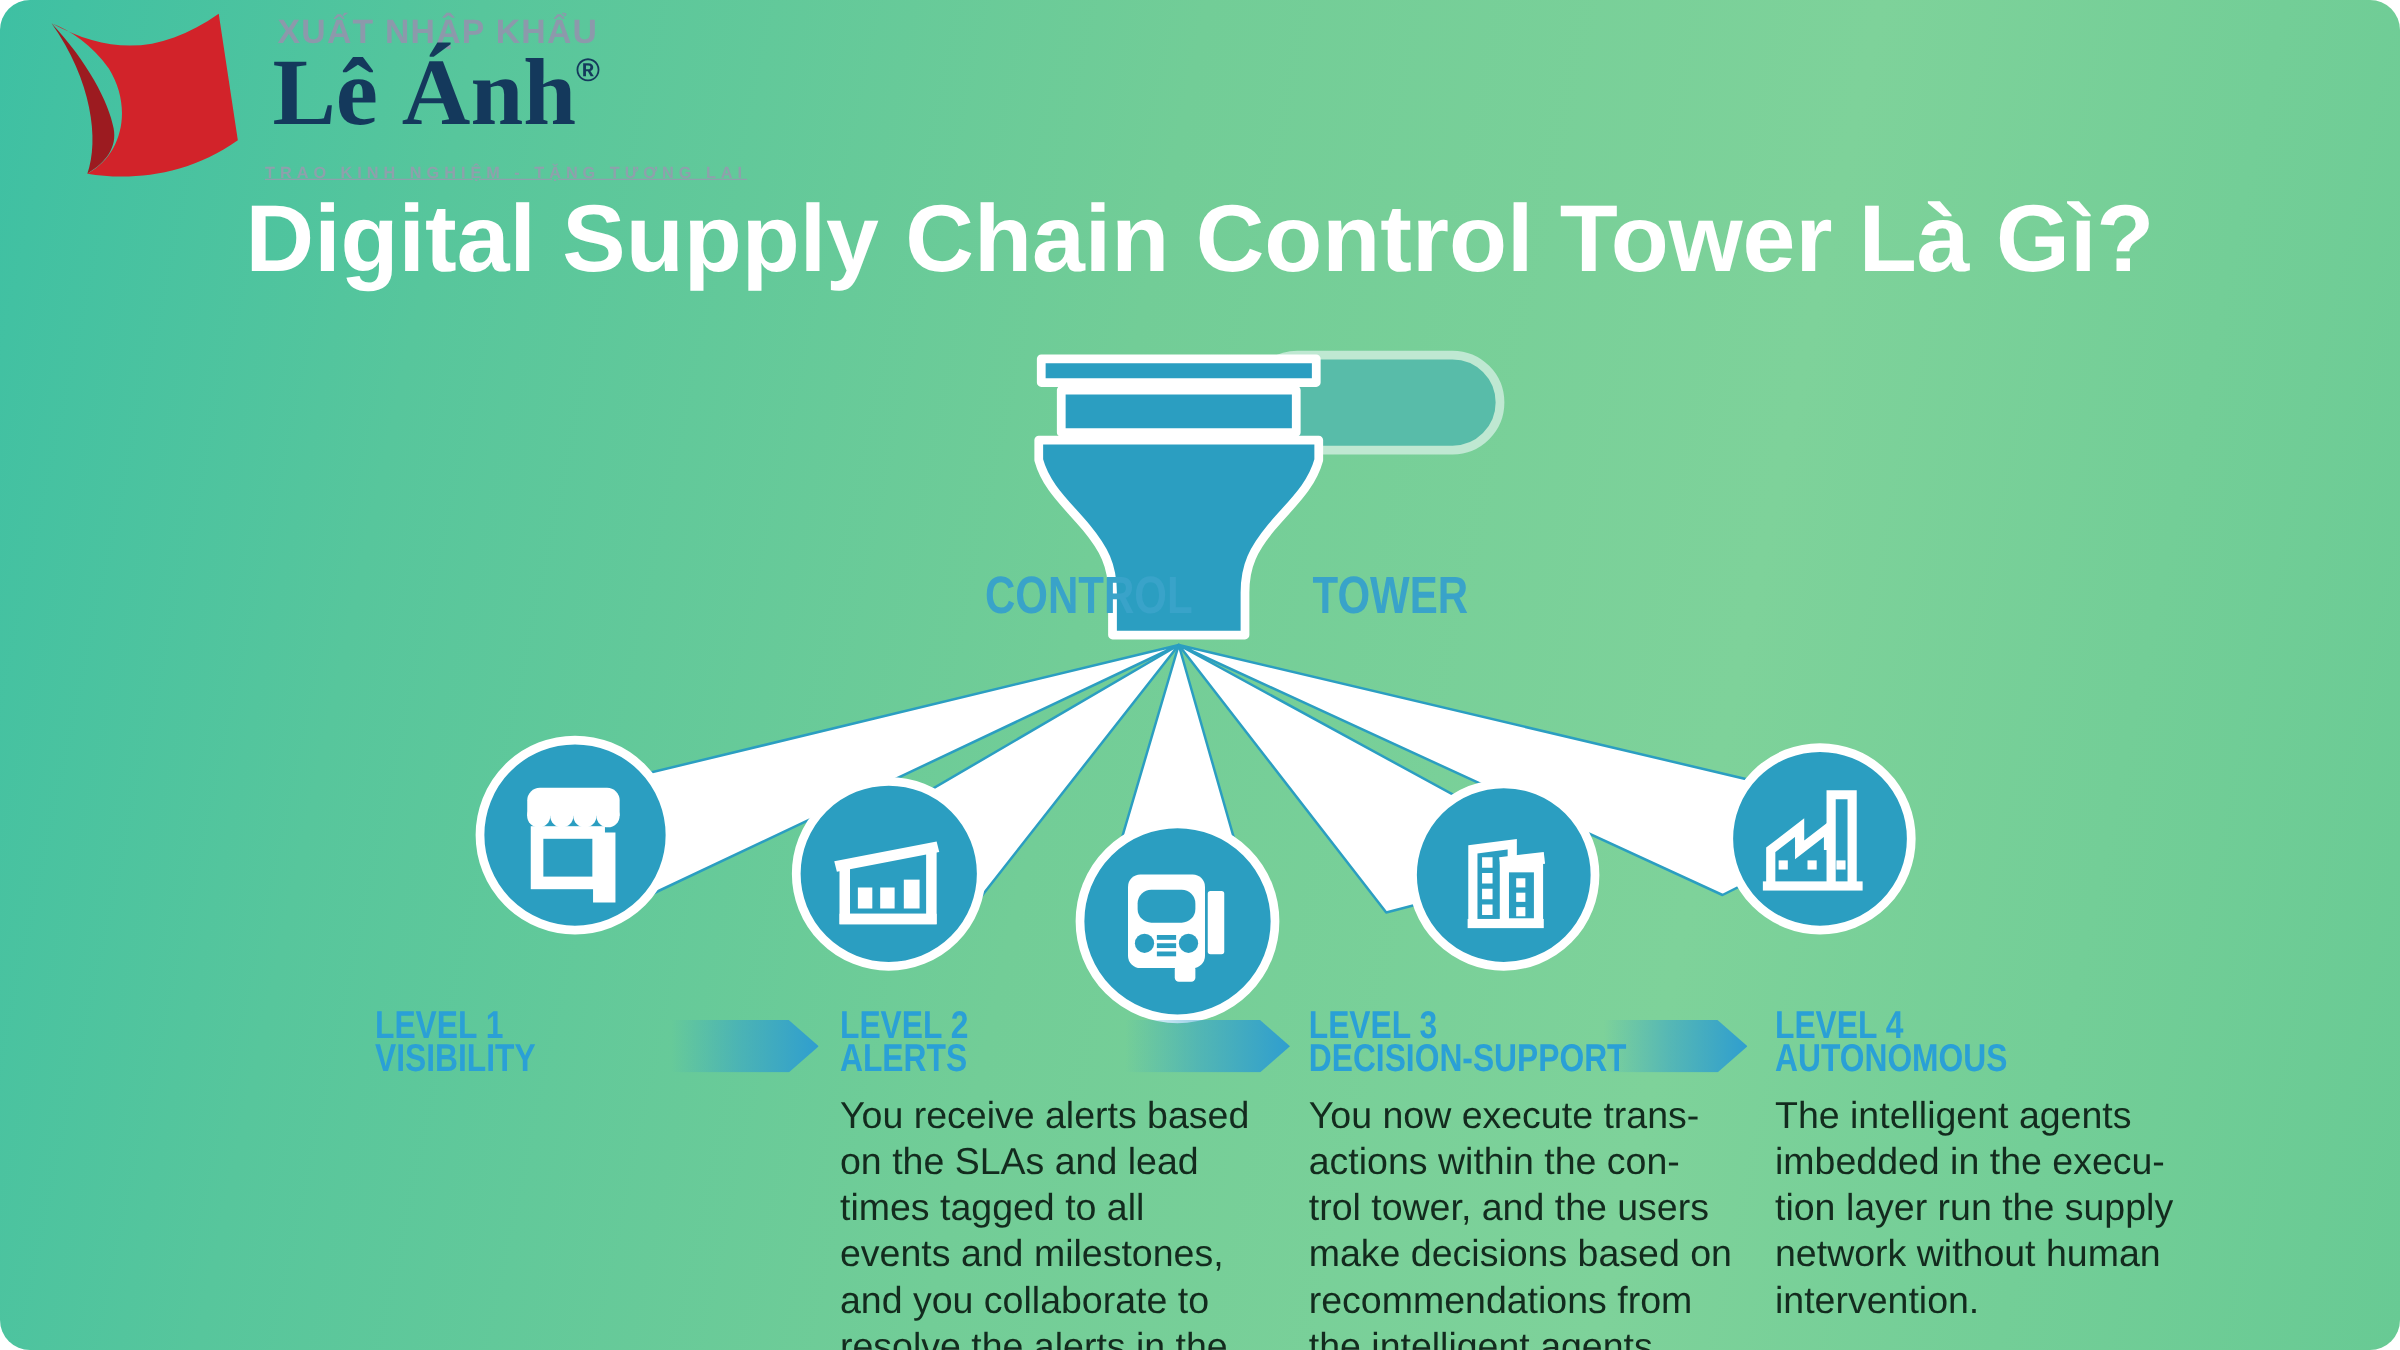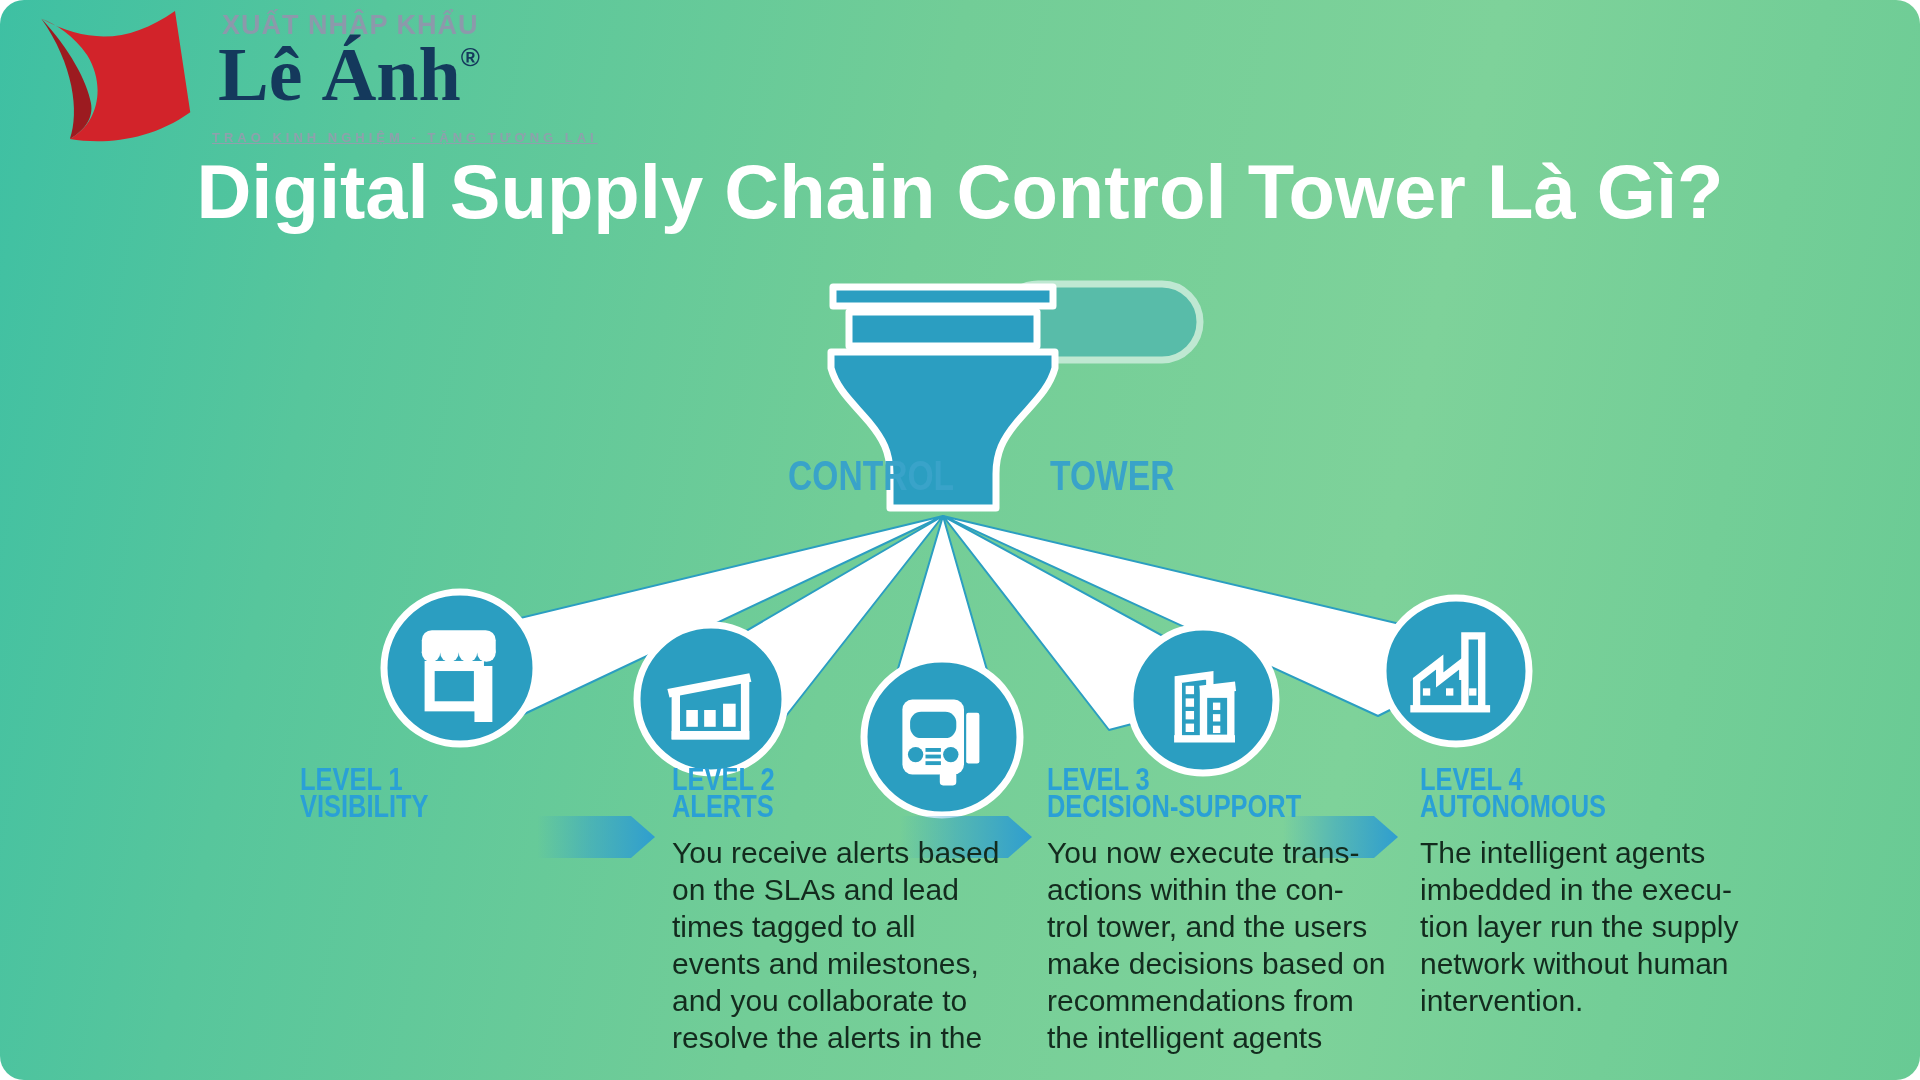--- a/index.html
+++ b/index.html
@@ -23,21 +23,21 @@
     left:0; top:148px; width:1920px; text-align:center; white-space:nowrap;
     font-size:76px; font-weight:800; color:#ffffff; letter-spacing:0px;
   }
 
   
   .tower-label { top:452px; font-size:42px; font-weight:700; color:#39a3c9;margin-left:46px; }
   .cond { display:inline-block; transform:scaleX(0.8); transform-origin:left center; }
   .cond2{ display:inline-block; transform:scaleX(0.82); transform-origin:left top; }
 
   
-  .level-col { top:766px; width:420px; }
+  .level-col { top:806px; width:420px; }
   .level-head { color:#2aa0d6; font-size:31px; font-weight:700; line-height:27px; }
   .level-body { margin-top:14px; font-size:30px; line-height:37px; color:#132b1e; white-space:pre-line; }
 
   .level-arrow {
     position:absolute; top:816px; height:42px;
     background:linear-gradient(90deg, rgba(98,196,155,0) 0%, rgba(47,158,207,0.5) 45%, #2f9ecf 100%);
     clip-path:polygon(0 0, calc(100% - 24px) 0, 100% 50%, calc(100% - 24px) 100%, 0 100%);
   }
   svg { display:block; }
 </style>

